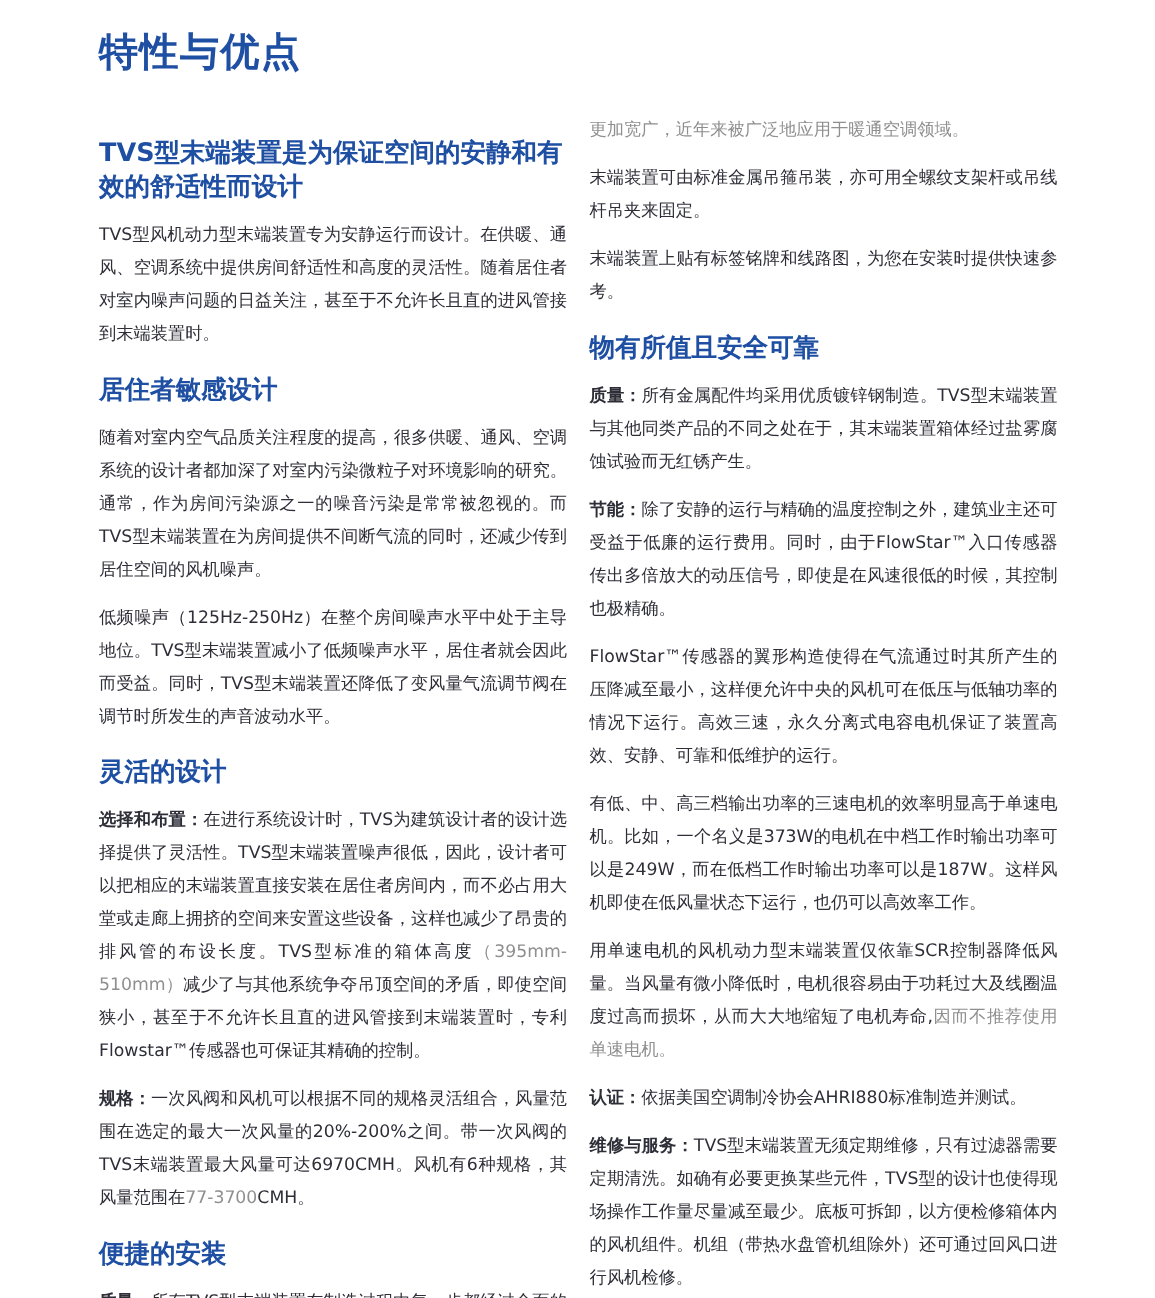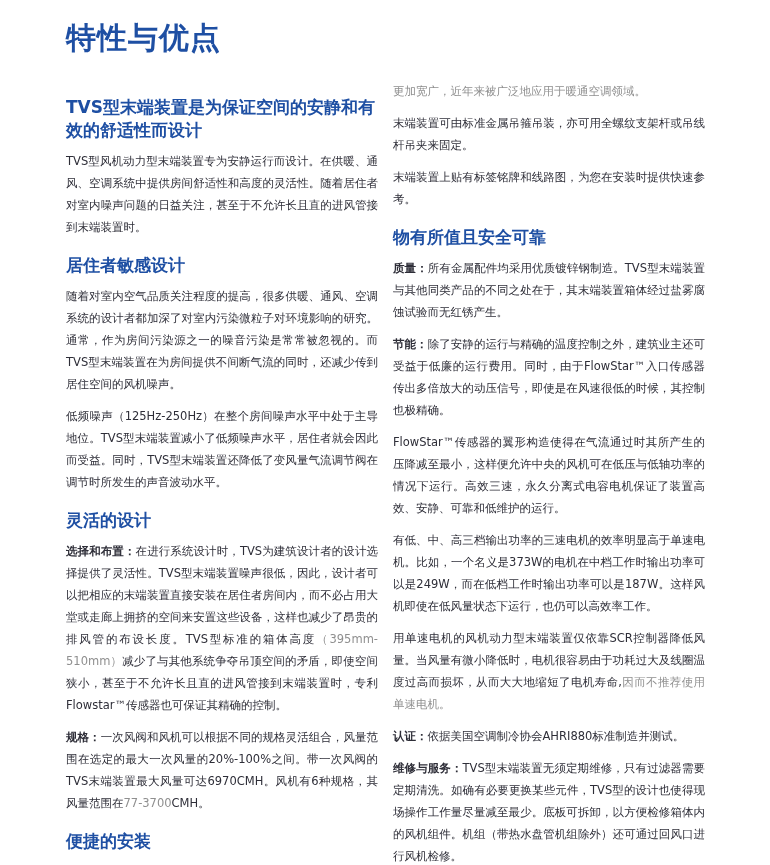--- a/index.html
+++ b/index.html
@@ -7,21 +7,21 @@
     width: 770px;
     min-height: 865px;
     box-sizing: border-box;
     padding: 14px 64px 18px 66px;
     font-family: "DejaVu Sans", "Liberation Sans", sans-serif;
     color: var(--body, #2e2e38);
     background: #ffffff;
   }
   .page-title {
     color: var(--accent, #1e4fa3);
-    font-size: 30px;
+    font-size: 26px;
     font-weight: 700;
     letter-spacing: 1px;
     margin: 6px 0 24px 0;
     line-height: 1.2;
   }
   .columns { display: flex; gap: 15px; align-items: flex-start; }
   .col { width: 312px; flex: 0 0 312px; }
   .sec-heading {
     color: var(--accent, #1e4fa3);
     font-size: 17px;
@@ -52,21 +52,21 @@
           <p class="para"><span class="run run-normal">TVS型风机动力型末端装置专为安静运行而设计。在供暖、通风、空调系统中提供房间舒适性和高度的灵活性。随着居住者对室内噪声问题的日益关注，甚至于不允许长且直的进风管接到末端装置时。</span></p>
         </div>
         <div class="section">
           <h2 class="sec-heading">居住者敏感设计</h2>
           <p class="para"><span class="run run-normal">随着对室内空气品质关注程度的提高，很多供暖、通风、空调系统的设计者都加深了对室内污染微粒子对环境影响的研究。通常，作为房间污染源之一的噪音污染是常常被忽视的。而TVS型末端装置在为房间提供不间断气流的同时，还减少传到居住空间的风机噪声。</span></p>
           <p class="para"><span class="run run-normal">低频噪声（125Hz-250Hz）在整个房间噪声水平中处于主导地位。TVS型末端装置减小了低频噪声水平，居住者就会因此而受益。同时，TVS型末端装置还降低了变风量气流调节阀在调节时所发生的声音波动水平。</span></p>
         </div>
         <div class="section">
           <h2 class="sec-heading">灵活的设计</h2>
           <p class="para"><span class="run run-bold">选择和布置：</span><span class="run run-normal">在进行系统设计时，TVS为建筑设计者的设计选择提供了灵活性。TVS型末端装置噪声很低，因此，设计者可以把相应的末端装置直接安装在居住者房间内，而不必占用大堂或走廊上拥挤的空间来安置这些设备，这样也减少了昂贵的排风管的布设长度。TVS型标准的箱体高度</span><span class="run run-light">（395mm-510mm）</span><span class="run run-normal">减少了与其他系统争夺吊顶空间的矛盾，即使空间狭小，甚至于不允许长且直的进风管接到末端装置时，专利 Flowstar™传感器也可保证其精确的控制。</span></p>
-          <p class="para"><span class="run run-bold">规格：</span><span class="run run-normal">一次风阀和风机可以根据不同的规格灵活组合，风量范围在选定的最大一次风量的20%-100%之间。带一次风阀的TVS末端装置最大风量可达6970CMH。风机有6种规格，其风量范围在</span><span class="run run-light">77-3700</span><span class="run run-normal">CMH。</span></p>
+          <p class="para"><span class="run run-bold">规格：</span><span class="run run-normal">一次风阀和风机可以根据不同的规格灵活组合，风量范围在选定的最大一次风量的20%-200%之间。带一次风阀的TVS末端装置最大风量可达6970CMH。风机有6种规格，其风量范围在</span><span class="run run-light">77-3700</span><span class="run run-normal">CMH。</span></p>
         </div>
         <div class="section">
           <h2 class="sec-heading">便捷的安装</h2>
           <p class="para"><span class="run run-bold">质量：</span><span class="run run-normal">所有TVS型末端装置在制造过程中每一步都经过全面的检查，包括全面的装运前监督检查，以保证产品具有最高的品质。每一台产品在出厂前还进行运行试验以确保现场的无故障启动。</span></p>
         </div>
       </div>
     <div class="col" id="col-right">
         <div class="section">
           <p class="para"><span class="run run-gray">更加宽广，近年来被广泛地应用于暖通空调领域。</span></p>
           <p class="para"><span class="run run-normal">末端装置可由标准金属吊箍吊装，亦可用全螺纹支架杆或吊线杆吊夹来固定。</span></p>

